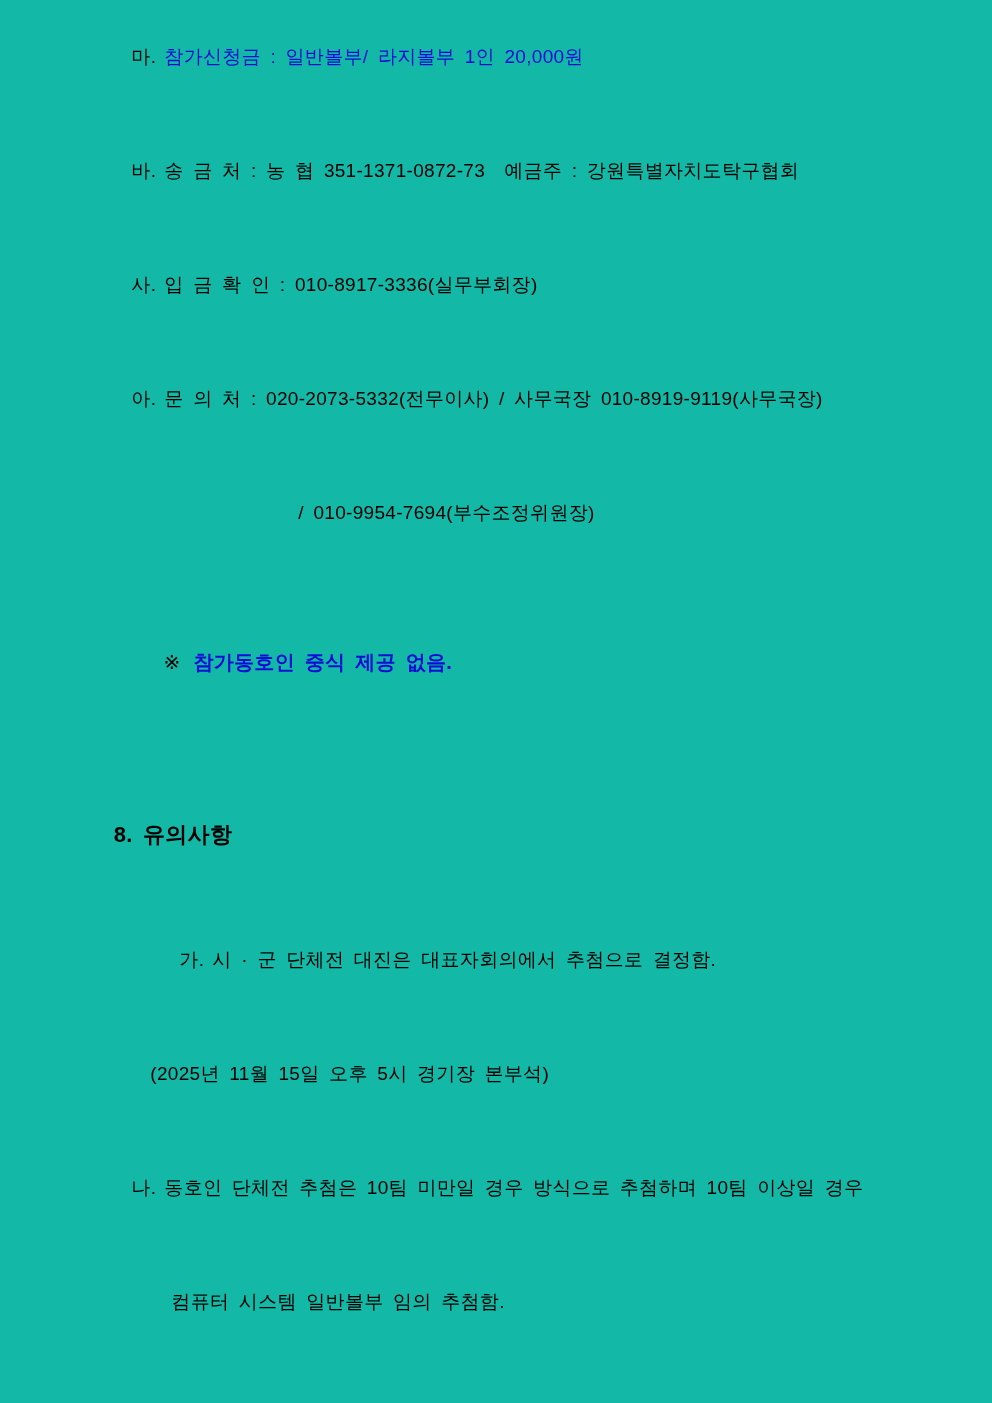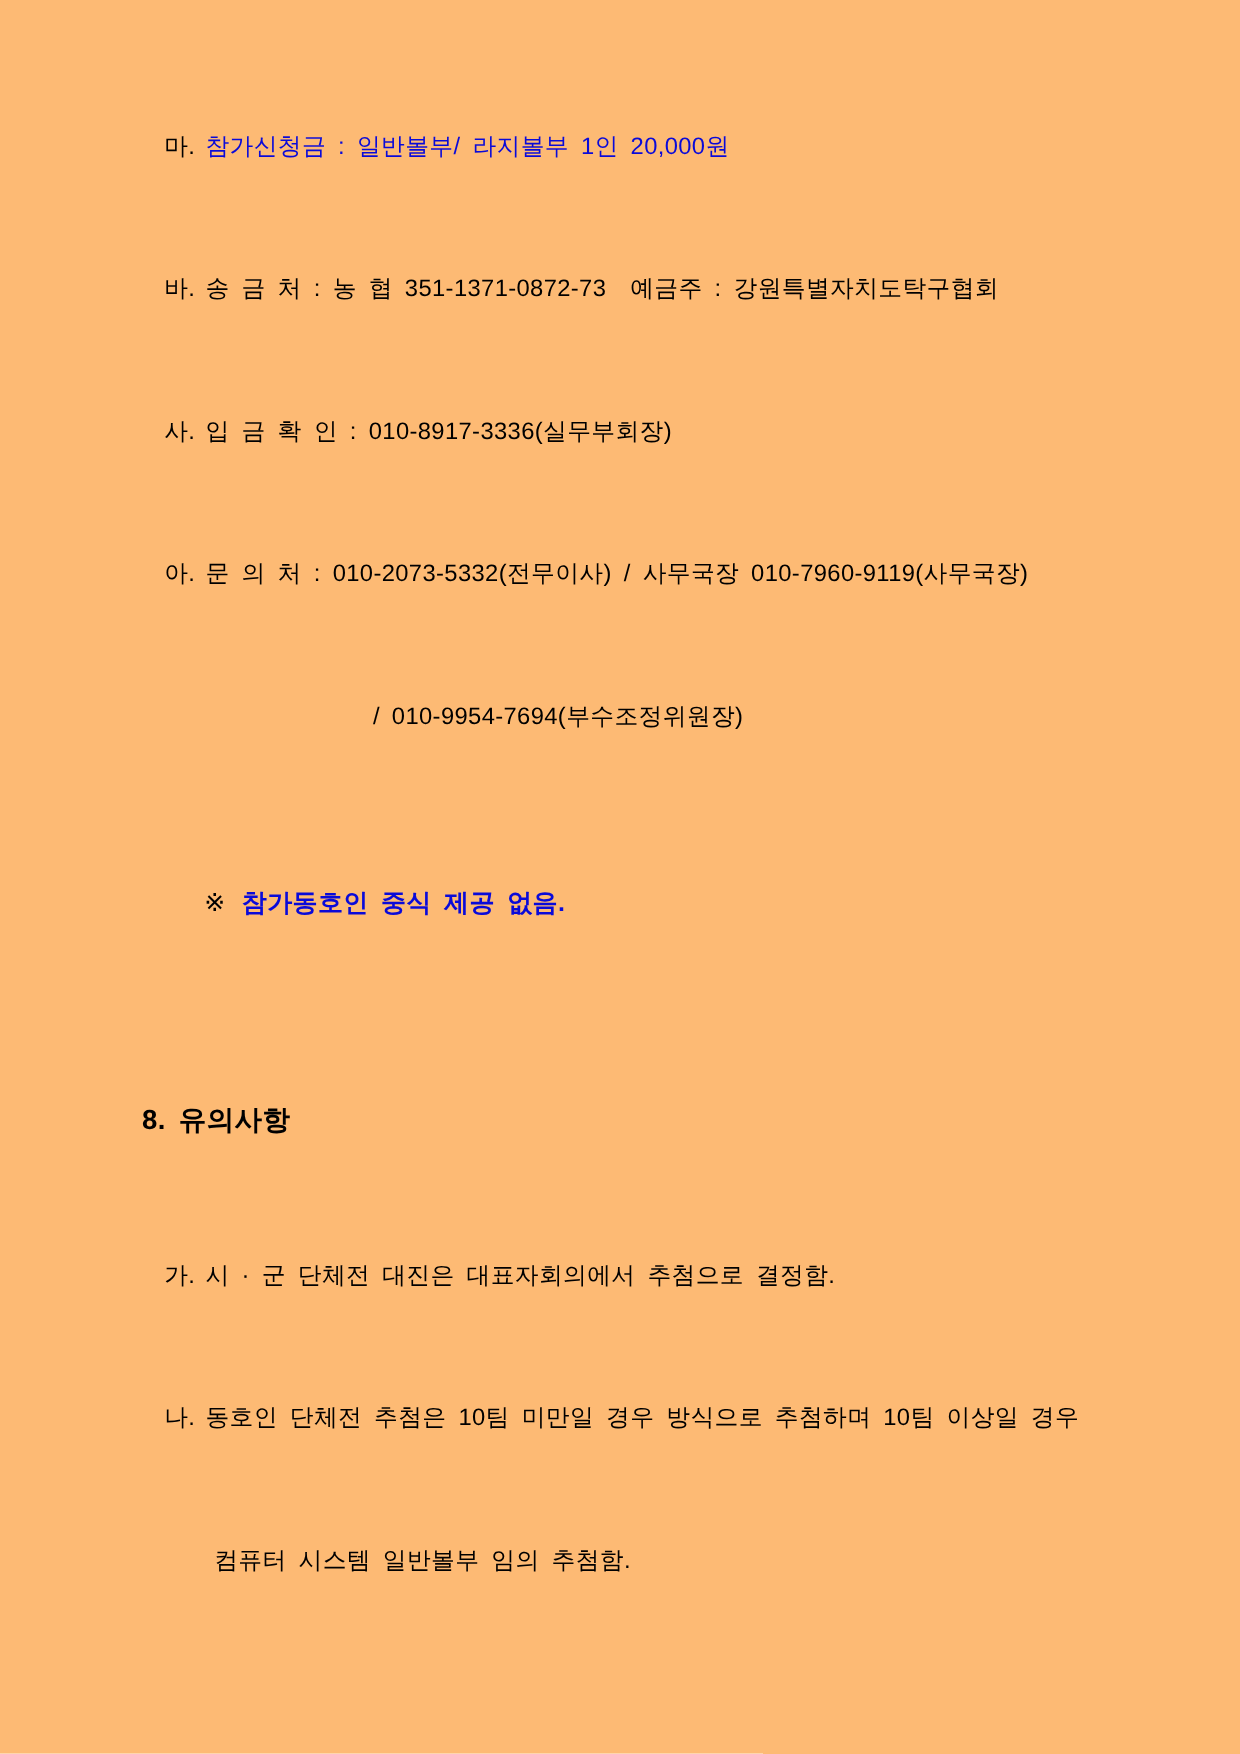--- a/index.html
+++ b/index.html
@@ -6,23 +6,22 @@
   html, body { margin: 0; padding: 0; background: #ffffff; }
   body {
     width: 992px; height: 1403px;
     font-family: "Liberation Sans", "DejaVu Sans", sans-serif;
     color: #000000;
     overflow: hidden;
   }
   .doc {
     position: relative;
     width: 992px; height: 1403px;
-    padding-top: 61px;
     box-sizing: border-box;
-    background: #fdba74;
+    background: #14b8a6;
   }
   .ln {
     font-size: 19px;
     line-height: 38px;
     white-space: pre;
     letter-spacing: 0.3px;
     word-spacing: 4px;
   }
   .pl-item  { padding-left: 93px; }
   .pl-cont  { padding-left: 112px; }
@@ -32,58 +31,61 @@
   .pl-head  { padding-left: 72px; }
   .marker { display: inline-block; min-width: 33px; }
   .marker-note { display: inline-block; min-width: 30px; }
   .blue { color: var(--blue); }
   .bold { font-weight: bold; }
   .ln-note { margin-top: 35px; font-size: 20px; }
   .ln-heading {
     margin-top: 53px;
     font-size: 22px; line-height: 42px; font-weight: bold;
   }
-  .ln-first-item { margin-top: 5px; }
+  .ln-first-item { margin-top: 5px; margin-left: 48px; }
 </style>
 </head>
 <body>
 
 <div class="doc">
 
   <div class="ln pl-item">
     <span class="marker">마.</span><span class="blue">참가신청금 : 일반볼부/ 라지볼부 1인 20,000원</span>
   </div>
 
   <div class="ln pl-item">
     <span class="marker">바.</span><span>송 금 처 : 농 협 351-1371-0872-73  예금주 : 강원특별자치도탁구협회</span>
   </div>
 
   <div class="ln pl-item">
     <span class="marker">사.</span><span>입 금 확 인 : 010-8917-3336(실무부회장)</span>
   </div>
 
   <div class="ln pl-item">
-    <span class="marker">아.</span><span>문 의 처 : 010-2073-5332(전무이사) / 사무국장 010-7960-9119(사무국장)</span>
+    <span class="marker">아.</span><span>문 의 처 : 020-2073-5332(전무이사) / 사무국장 010-8919-9119(사무국장)</span>
   </div>
 
   <div class="ln pl-deep">
     <span>/ 010-9954-7694(부수조정위원장)</span>
   </div>
 
   <div class="ln pl-note ln-note">
     <span class="marker-note">※</span><span class="blue bold">참가동호인 중식 제공 없음.</span>
   </div>
 
   <div class="ln pl-head ln-heading">
     <span>8. 유의사항</span>
   </div>
 
   <div class="ln pl-item ln-first-item">
     <span class="marker">가.</span><span>시 · 군 단체전 대진은 대표자회의에서 추첨으로 결정함.</span>
   </div>
+  <div class="ln pl-cont">
+    <span>(2025년 11월 15일 오후 5시 경기장 본부석)</span>
+  </div>
 
   <div class="ln pl-item">
     <span class="marker">나.</span><span>동호인 단체전 추첨은 10팀 미만일 경우 방식으로 추첨하며 10팀 이상일 경우</span>
   </div>
   <div class="ln pl-cont2">
     <span>컴퓨터 시스템 일반볼부 임의 추첨함.</span>
   </div>
 
 </div>
 

